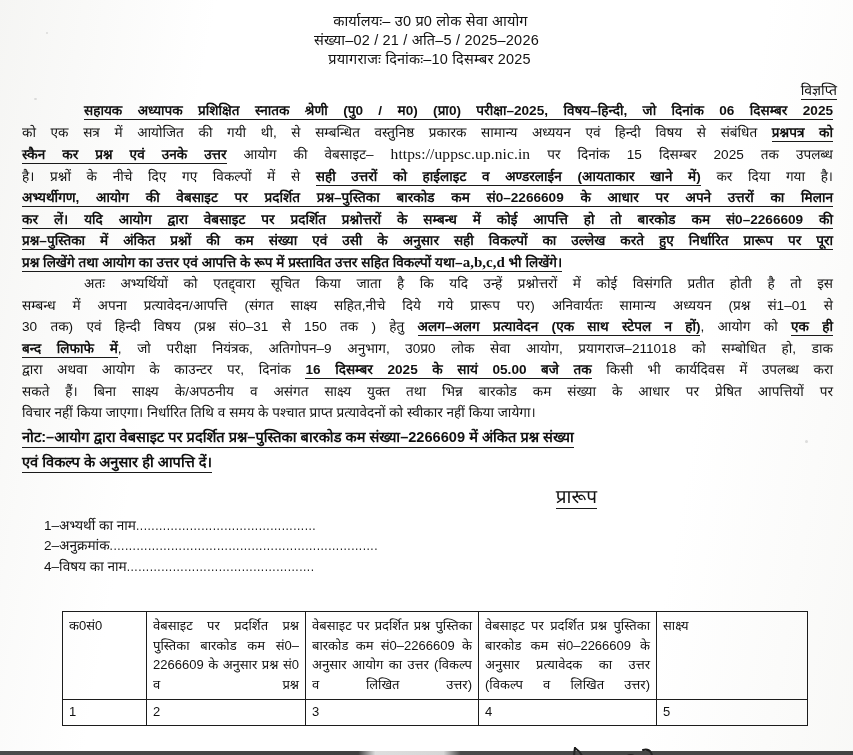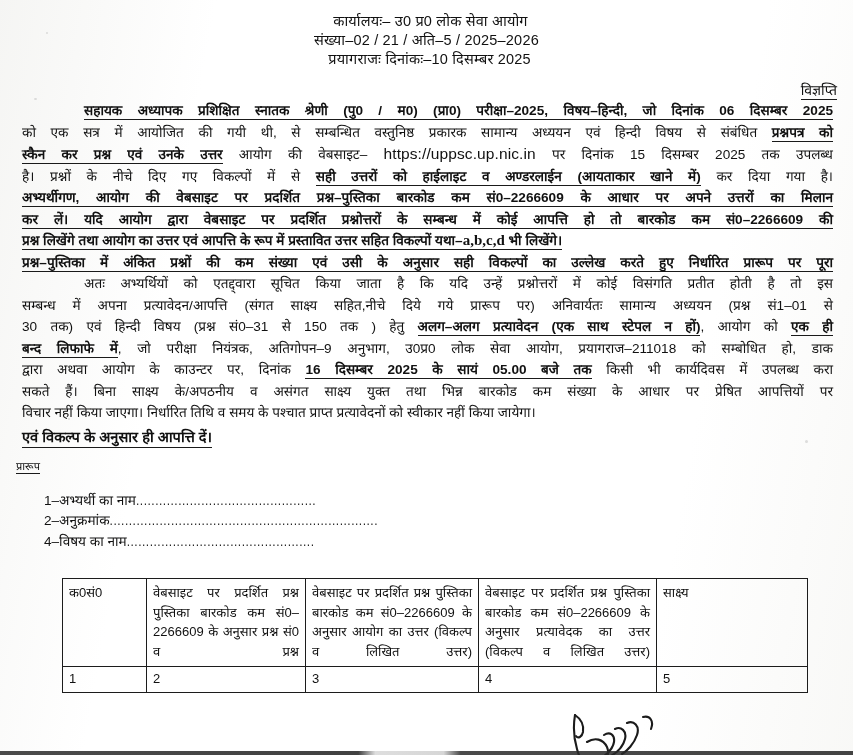--- a/index.html
+++ b/index.html
@@ -78,62 +78,62 @@
     line-height: 21.5px;
     text-align: justify;
     text-justify: inter-word;
     text-align-last: justify;
     color: #111;
   }
   p.para.last-normal { text-align-last: left; }
   .indent { display: inline-block; width: 62px; }
   .u { border-bottom: 1px solid #1a1a1a; padding-bottom: 1px; font-weight: bold; }
   .url {
-    font-family: Liberation Sans, sans-serif;
+    font-family: Liberation Serif, serif;
     font-size: 15.5px;
     letter-spacing: .1px;
   }
   .serif-opt {
     font-family: "Liberation Serif", "DejaVu Serif", serif;
     font-size: 15px;
   }
   .note-line {
     font-size: 14.6px;
     line-height: 23px;
     margin-top: 2px;
     text-align: left;
   }
   .note-line .u { padding-bottom: 2px; }
 
   
   .praroop-head {
-    text-align: left;
-    font-size: 11px;
+    text-align: right;
+    font-size: 19px;
     margin-top: 9px;
-    margin-bottom: 18px;
+    margin-bottom: 7px;
     padding-right: 240px;
   }
   .praroop-head span {
     border-bottom: 1px solid #1a1a1a;
     padding-bottom: 1px;
   }
   .form-list {
     margin-left: 28px;
     font-size: 13.6px;
     line-height: 20.5px;
   }
   .form-row { white-space: nowrap; }
   .dots {
     color: #222;
     letter-spacing: .5px;
     font-size: 12px;
   }
 
   
-  .tbl-wrap { margin-top: 20px; padding: 6px 5px 0 46px; }
+  .tbl-wrap { margin-top: 28px; padding: 6px 5px 0 46px; }
   table.grid {
     border-collapse: collapse;
     width: 745px;
     table-layout: fixed;
     font-size: 13px;
   }
   table.grid td {
     border: 1px solid #1c1c1c;
     vertical-align: top;
     padding: 4px 6px 5px 6px;
@@ -206,38 +206,39 @@
       <p class="para"><span>को एक सत्र में आयोजित की गयी थी, से सम्बन्धित वस्तुनिष्ठ प्रकारक सामान्य अध्ययन एवं हिन्दी विषय से संबंधित </span><span class="u">प्रश्नपत्र को</span></p>
 
       <p class="para"><span class="u">स्कैन कर प्रश्न एवं उनके उत्तर</span><span> आयोग की वेबसाइट– </span><span class="url">https://uppsc.up.nic.in</span><span> पर दिनांक 15 दिसम्बर 2025 तक उपलब्ध</span></p>
 
       <p class="para"><span>है। प्रश्नों के नीचे दिए गए विकल्पों में से </span><span class="u">सही उत्तरों को हाईलाइट व अण्डरलाईन (आयताकार खाने में)</span><span> कर दिया गया है।</span></p>
 
       <p class="para"><span class="u">अभ्यर्थीगण, आयोग की वेबसाइट पर प्रदर्शित प्रश्न–पुस्तिका बारकोड कम सं0–2266609 के आधार पर अपने उत्तरों का मिलान</span></p>
 
       <p class="para"><span class="u">कर लें।</span><span class="u"> यदि आयोग द्वारा वेबसाइट पर प्रदर्शित प्रश्नोत्तरों के सम्बन्ध में कोई आपत्ति हो तो बारकोड कम सं0–2266609 की</span></p>
 
+      <p class="para"><span class="u">प्रश्न–पुस्तिका में अंकित प्रश्नों की कम संख्या एवं उसी के अनुसार सही विकल्पों का उल्लेख करते हुए निर्धारित प्रारूप पर पूरा</span></p>
+
       <p class="para last-normal"><span class="u">प्रश्न लिखेंगे तथा आयोग का उत्तर एवं आपत्ति के रूप में प्रस्तावित उत्तर सहित विकल्पों यथा–</span><span class="u serif-opt">a,b,c,d</span><span class="u"> भी लिखेंगे।</span></p>
 
-      <p class="para"><span class="u">प्रश्न–पुस्तिका में अंकित प्रश्नों की कम संख्या एवं उसी के अनुसार सही विकल्पों का उल्लेख करते हुए निर्धारित प्रारूप पर पूरा</span></p>
-
       <p class="para"><span class="indent"></span><span>अतः अभ्यर्थियों को एतद्द्वारा सूचित किया जाता है कि यदि उन्हें प्रश्नोत्तरों में कोई विसंगति प्रतीत होती है तो इस</span></p>
 
       <p class="para"><span>सम्बन्ध में अपना प्रत्यावेदन/आपत्ति (संगत साक्ष्य सहित,नीचे दिये गये प्रारूप पर) अनिवार्यतः सामान्य अध्ययन  (प्रश्न सं1–01 से</span></p>
 
       <p class="para"><span>30 तक) एवं हिन्दी विषय (प्रश्न सं0–31 से 150 तक ) हेतु </span><span class="u">अलग–अलग प्रत्यावेदन (एक साथ स्टेपल न हों)</span><span>, आयोग को </span><span class="u">एक ही</span></p>
 
       <p class="para"><span class="u">बन्द लिफाफे में</span><span>, जो परीक्षा नियंत्रक, अतिगोपन–9 अनुभाग, उ0प्र0 लोक सेवा आयोग, प्रयागराज–211018 को सम्बोधित हो, डाक</span></p>
 
       <p class="para"><span>द्वारा अथवा आयोग के काउन्टर पर, दिनांक </span><span class="u">16 दिसम्बर 2025 के सायं 05.00 बजे तक</span><span> किसी भी कार्यदिवस में उपलब्ध करा</span></p>
 
       <p class="para"><span>सकते हैं। बिना साक्ष्य के/अपठनीय व असंगत साक्ष्य युक्त तथा भिन्न बारकोड कम संख्या के आधार पर प्रेषित आपत्तियों पर</span></p>
 
       <p class="para last-normal"><span>विचार नहीं किया जाएगा। निर्धारित तिथि व समय के पश्चात प्राप्त प्रत्यावेदनों को स्वीकार नहीं किया जायेगा।</span></p>
 
+      <div class="note-line"><span class="u">नोट:–आयोग द्वारा वेबसाइट पर प्रदर्शित प्रश्न–पुस्तिका बारकोड कम संख्या–2266609 में अंकित प्रश्न संख्या</span></div>
       <div class="note-line"><span class="u">एवं विकल्प के अनुसार ही आपत्ति दें।</span></div>
     </div>
 
     <div class="praroop-head">
       <span>प्रारूप</span>
     </div>
 
     <div class="form-list">
       <div class="form-row"><span>1–अभ्यर्थी का नाम</span><span class="dots">...............................................</span></div>
       <div class="form-row"><span>2–अनुक्रमांक</span><span class="dots">......................................................................</span></div>

